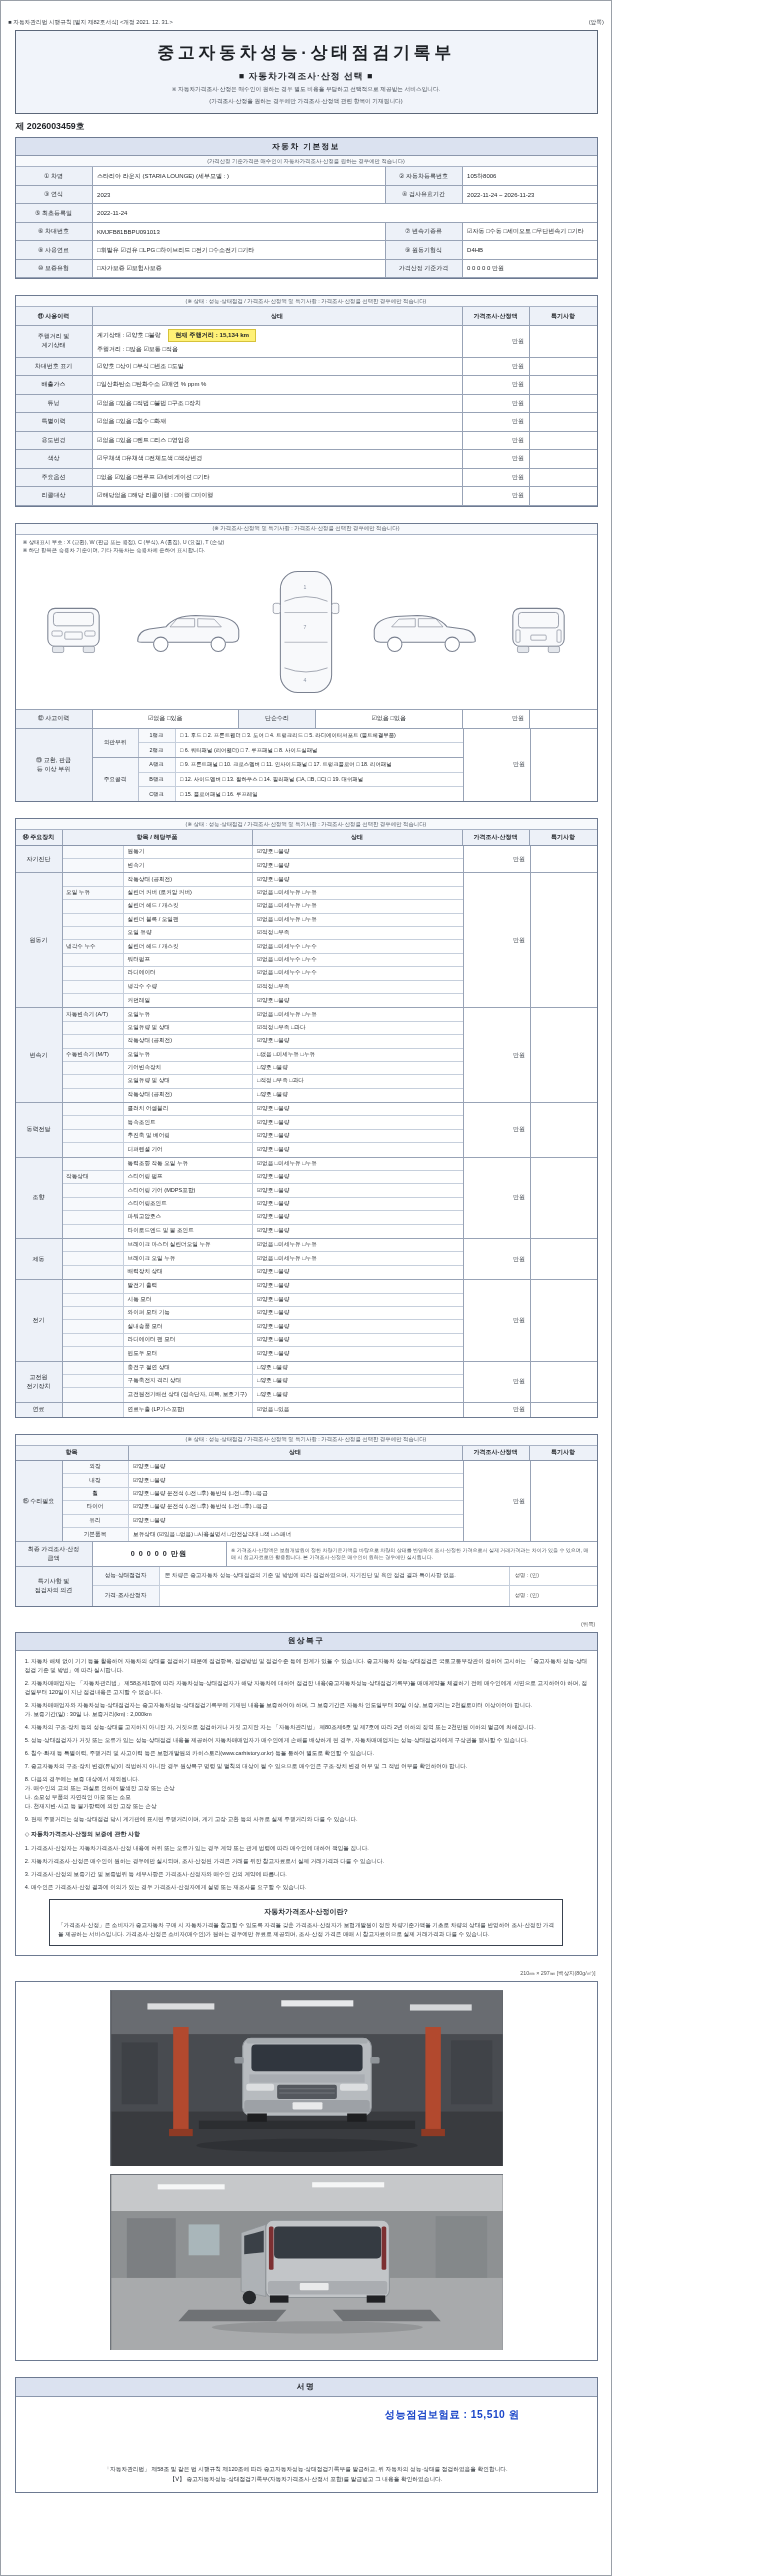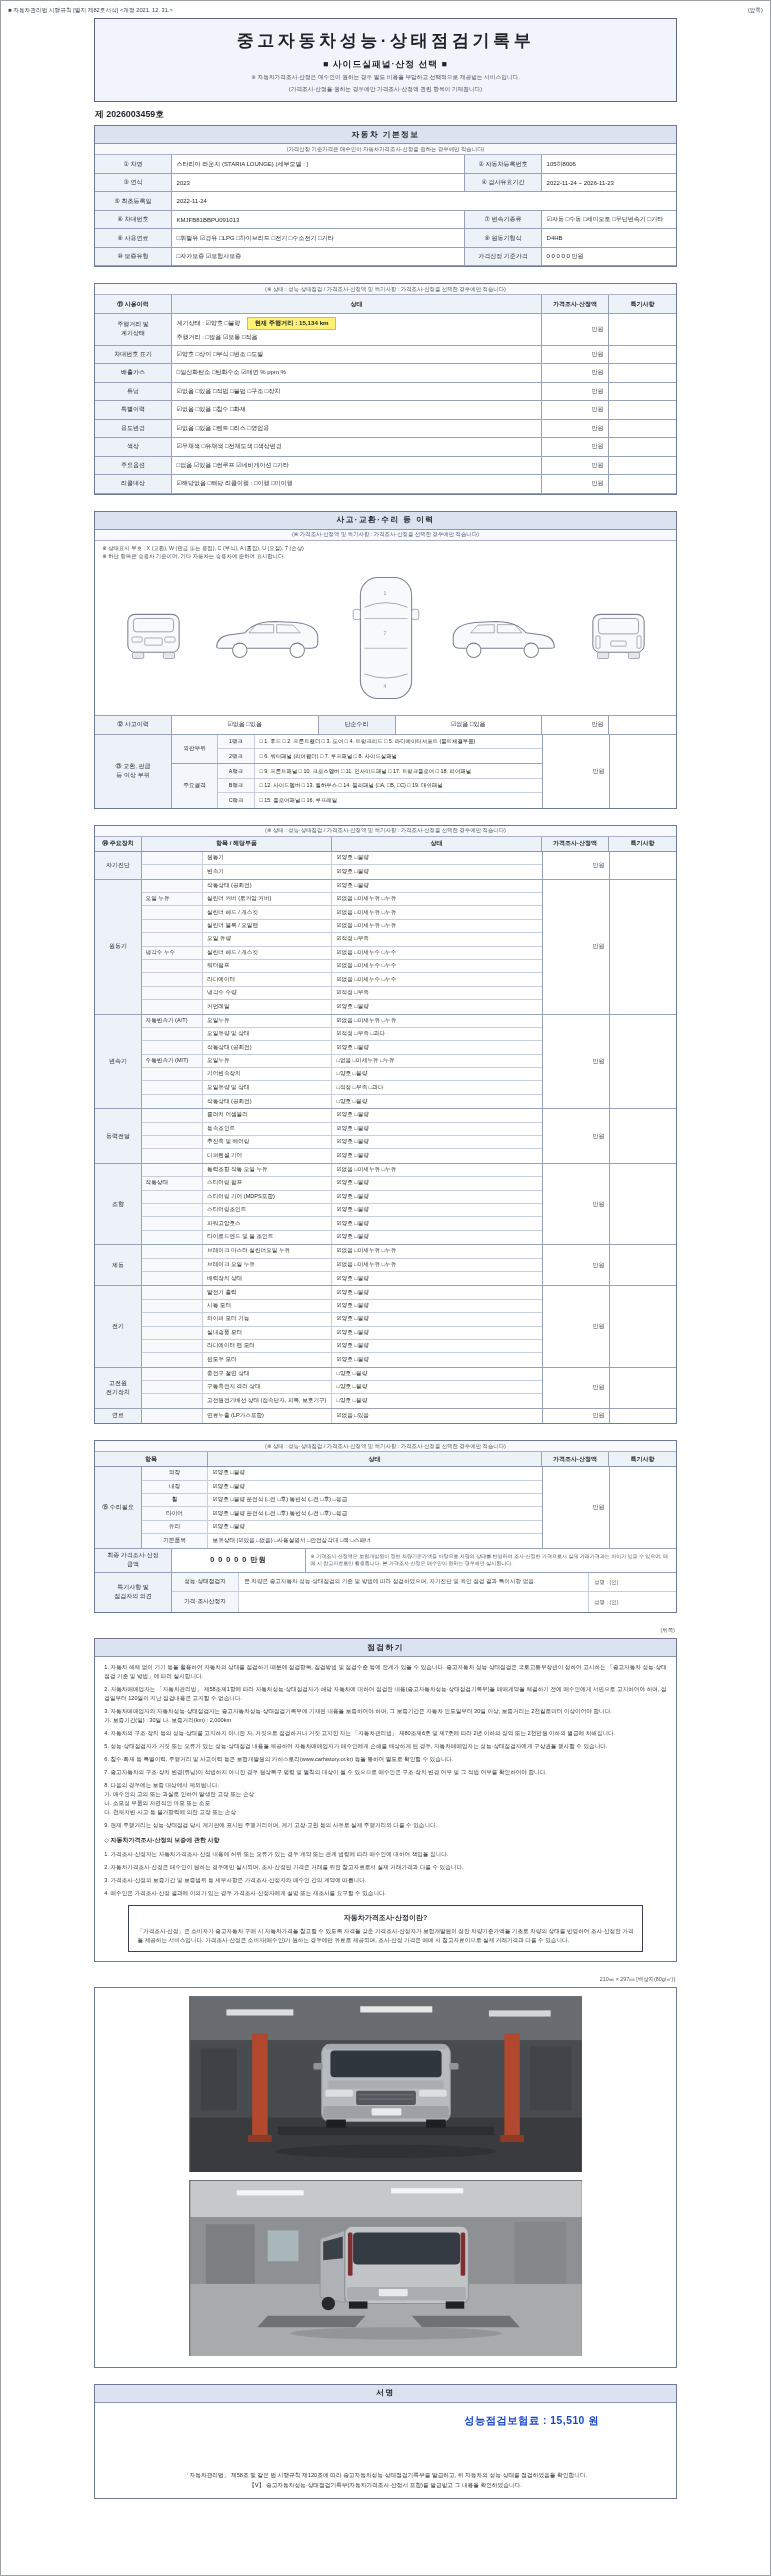--- a/index.html
+++ b/index.html
@@ -1,17 +1,17 @@
 <!DOCTYPE html>
 <html lang="ko" style="font-size:8.2px"><head>
 <meta charset="utf-8">
 <style>
   * { box-sizing: border-box; margin: 0; padding: 0; }
   body { margin:0; background:#ffffff; font-family:"Liberation Sans","DejaVu Sans",sans-serif; color:#1e2126; }
-  .page { width:771px; height:2576px; border:0.5px solid #9aa0a8; background:#fff; overflow:hidden; padding-top:5px; }
+  .page { width:612px; height:2576px; border:0.5px solid #9aa0a8; background:#fff; overflow:hidden; padding-top:17px; }
   .topnote { display:flex; justify-content:space-between; padding:1px 7.2px; font-size:5.7px; color:#3a3f46; }
   .doc { width:583px; margin:2.1px auto 0; }
 
   
   .hdr { border:0.8px solid #5c6779; background:#f1f4fa; text-align:center; padding:10.3px 8.2px 7.2px; position:relative; }
   .hdr .title { font-size:17px; font-weight:bold; letter-spacing:3.6px; }
   .hdr .sub { font-size:8.8px; font-weight:bold; margin-top:6.2px; letter-spacing:1px; }
   .hdr .note { font-size:5.7px; color:#474d56; margin-top:3.6px; }
   .docno { font-size:8.8px; font-weight:bold; margin:7.2px 1px 4.1px; }
 
@@ -104,21 +104,21 @@
 
   <div class="topnote">
     <span>■ 자동차관리법 시행규칙 [별지 제82호서식] &lt;개정 2021. 12. 31.&gt;</span>
     <span>(앞쪽)</span>
   </div>
 
   <div class="doc">
 
     <div class="hdr">
       <div class="title">중고자동차성능·상태점검기록부</div>
-      <div class="sub">■ 사이드실패널·산정 선택 ■</div>
+      <div class="sub">■ 자동차가격조사·산정 선택 ■</div>
       <div class="note">※ 자동차가격조사·산정은 매수인이 원하는 경우 별도 비용을 부담하고 선택적으로 제공받는 서비스입니다.</div>
       <div class="note">(가격조사·산정을 원하는 경우에만 가격조사·산정액 관련 항목이 기재됩니다)</div>
     </div>
     <div class="docno">제 2026003459호</div>
 
     <section class="section">
       <div class="sec-bar">자동차 기본정보</div>
       <div class="sec-sub">(가격산정 기준가격은 매수인이 자동차가격조사·산정을 원하는 경우에만 적습니다)</div>
       <div class="tr">
         <div class="td lab w150">① 차명</div>
@@ -233,21 +233,20 @@
           <div class="tr">
             <div class="td lab w150">리콜대상</div>
             <div class="td flex1">☑해당없음   □해당      리콜이행 :  □이행   □미이행</div>
             <div class="td w130 price">만원</div>
             <div class="td w130"></div>
           </div>
         </div>
     </section>
 
     <section class="section">
-      <div class="sec-bar">사고·교환·수리 등 이력</div>
       <div class="sec-sub">(※ 가격조사·산정액 및 특기사항 : 가격조사·산정을 선택한 경우에만 적습니다)</div>
       <div class="acc-legend">
         <div>※ 상태표시 부호 :  X (교환),  W (판금 또는 용접),  C (부식),  A (흠집),  U (요철),  T (손상)</div>
         <div>※ 하단 항목은 승용차 기준이며, 기타 자동차는 승용차에 준하여 표시합니다.</div>
       </div>
       <div class="diagrams">
         <svg viewBox="0 0 150 130" width="77" height="67">
           <rect x="25" y="18" width="100" height="74" rx="14" fill="#f8f9fb" stroke="#7a8190" stroke-width="2"></rect>
           <rect x="36" y="26" width="78" height="26" rx="6" fill="none" stroke="#7a8190" stroke-width="1.4"></rect>
           <rect x="33" y="62" width="20" height="10" rx="3" fill="none" stroke="#7a8190" stroke-width="1.2"></rect>
@@ -745,21 +744,21 @@
             <div class="owho">가격·조사산정자</div>
             <div class="otext"></div>
             <div class="osign">성명 :                  (인)</div>
           </div>
         </div>
       </div>
     </section>
     <div class="pagemarker">(뒤쪽)</div>
 
     <section class="section">
-      <div class="sec-bar">점검하기</div>
+      <div class="sec-bar">원상복구</div>
       <div class="notice-body">
         <div>
 
             <div class="n-item">1. 자동차 해체 없이 기기 등을 활용하여 자동차의 상태를 점검하기 때문에 점검항목, 점검방법 및 점검수준 등에 한계가 있을 수 있습니다. 중고자동차 성능·상태점검은 국토교통부장관이 정하여 고시하는 「중고자동차 성능·상태점검 기준 및 방법」에 따라 실시합니다.</div>
 
             <div class="n-item">2. 자동차매매업자는 「자동차관리법」 제58조제1항에 따라 자동차성능·상태점검자가 해당 자동차에 대하여 점검한 내용(중고자동차성능·상태점검기록부)을 매매계약을 체결하기 전에 매수인에게 서면으로 고지하여야 하며, 점검일부터 120일이 지난 점검내용은 고지할 수 없습니다.</div>
 
             <div class="n-item">3. 자동차매매업자와 자동차성능·상태점검자는 중고자동차성능·상태점검기록부에 기재된 내용을 보증하여야 하며, 그 보증기간은 자동차 인도일부터 30일 이상, 보증거리는 2천킬로미터 이상이어야 합니다.
 가. 보증기간(일) : 30일          나. 보증거리(km) : 2,000km</div>
 

